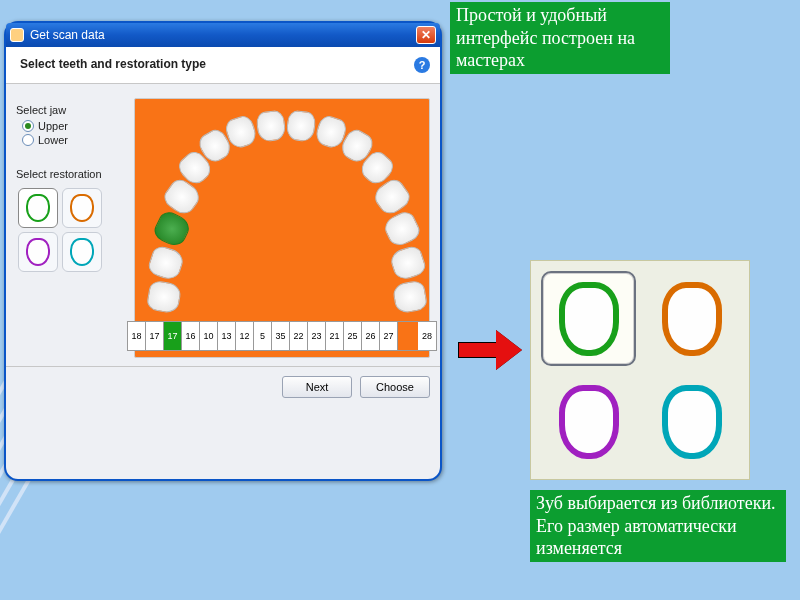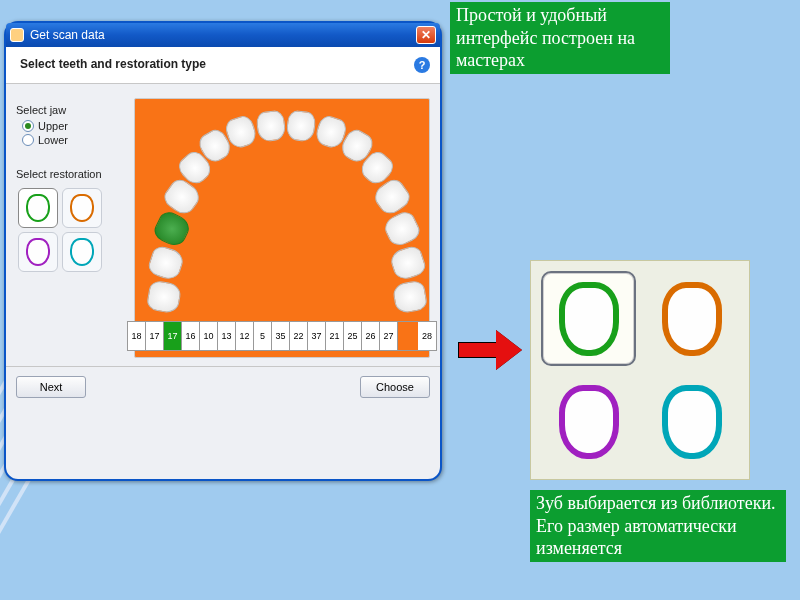--- a/index.html
+++ b/index.html
@@ -43,21 +43,21 @@
 
   .arch-box{flex:1;border:1px solid #ccc;border-radius:2px;background:#f97316;position:relative;height:260px;}
   .tooth{position:absolute;width:28px;height:30px;border-radius:10px 10px 12px 12px/12px 12px 14px 14px;background:radial-gradient(#fff,#e2e2e2);border:1px solid #bcbcbc;cursor:pointer;}
   .molar{width:30px;height:32px;}
   .tooth.sel{background:radial-gradient(#4caf50,#1e7e1e);border-color:#1e7e1e;}
   .num-row{position:absolute;bottom:6px;left:50%;transform:translateX(-50%);display:flex;border:1px solid #999;}
   .num-cell{width:18px;height:28px;border-right:1px solid #999;font-size:9px;display:flex;align-items:center;justify-content:center;background:#fff;cursor:pointer;}
   .num-cell:last-child{border-right:none;margin-left:20px;}
   .num-cell.sel{background:#18a01a;color:#fff;}
 
-  .btnbar{height:40px;border-top:1px solid #c7c7c7;display:flex;justify-content:space-between;align-items:center;gap:8px;padding:0 10px;background:#eef0f4;}
+  .btnbar{height:40px;border-top:1px solid #c7c7c7;display:flex;justify-content:flex-end;align-items:center;gap:8px;padding:0 10px;background:#eef0f4;}
   .btn{min-width:70px;height:22px;border:1px solid #9aa3b4;border-radius:3px;background:linear-gradient(#fdfdfd,#e3e6ed);font-size:11px;cursor:pointer;}
 
   
   .caption{position:absolute;background:#0c9e30;color:#ffffff;font-family:"Times New Roman",serif;font-size:18px;line-height:1.25;padding:2px 6px;}
   .cap1{left:450px;top:2px;width:220px;}
   .cap2{left:530px;top:490px;width:256px;}
 
   
   .big-palette{position:absolute;left:530px;top:260px;width:220px;height:220px;background:#edefe4;border:1px solid #c8c8a0;display:grid;grid-template-columns:1fr 1fr;grid-template-rows:1fr 1fr;gap:8px;padding:10px;}
   .big-opt{border-radius:10px;display:flex;align-items:center;justify-content:center;}
@@ -148,21 +148,21 @@
         <div class="num-cell">18</div>
         <div class="num-cell">17</div>
         <div class="num-cell sel">17</div>
         <div class="num-cell">16</div>
         <div class="num-cell">10</div>
         <div class="num-cell">13</div>
         <div class="num-cell">12</div>
         <div class="num-cell">5</div>
         <div class="num-cell">35</div>
         <div class="num-cell">22</div>
-        <div class="num-cell">37</div>
+        <div class="num-cell">23</div>
         <div class="num-cell">21</div>
         <div class="num-cell">25</div>
         <div class="num-cell">26</div>
         <div class="num-cell">27</div>
         <div class="num-cell">28</div>
       </div>
     </div>
   </div>
 
   <div class="btnbar">

